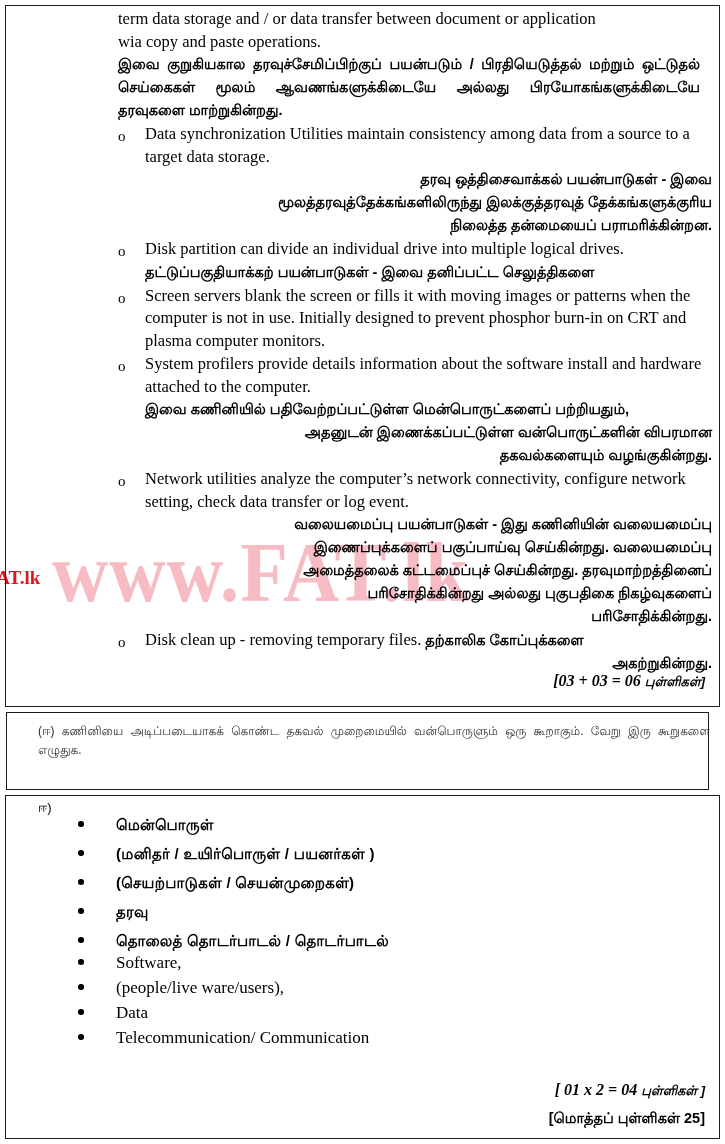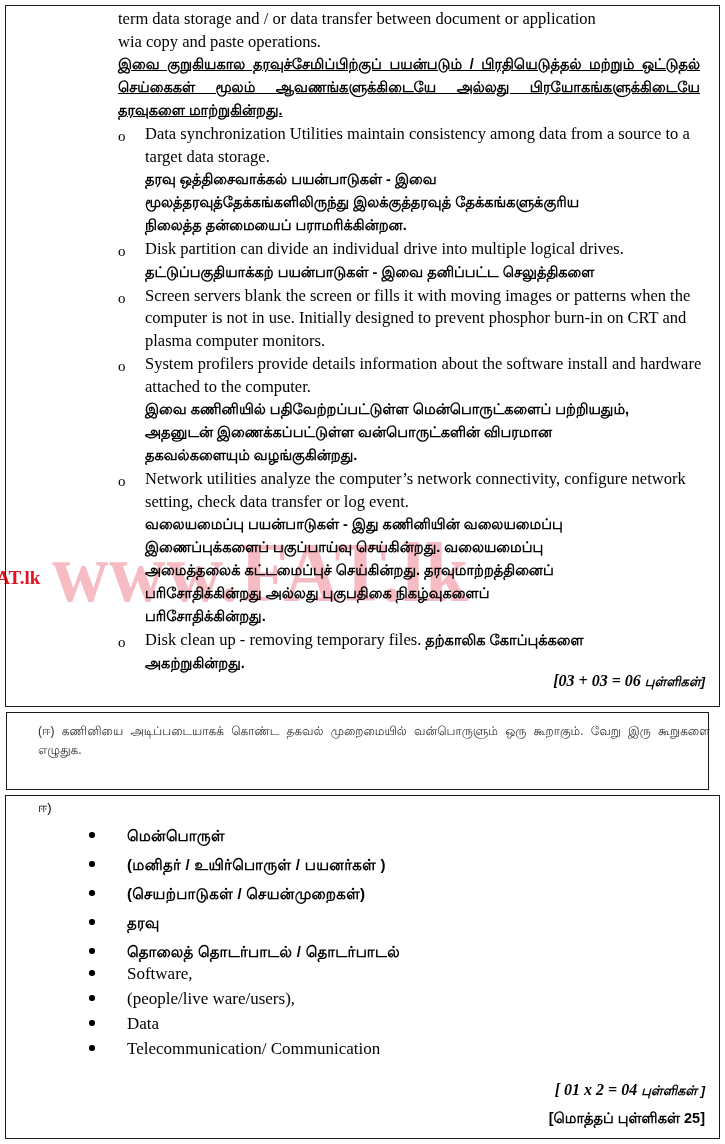--- a/index.html
+++ b/index.html
@@ -87,21 +87,20 @@
   .para-lead .en-line,
   .para-lead .ta-block { display: block; }
   .para-lead {
     margin: 0 12px 0 0;
   }
   .en-line { display: block; }
   .ta-block {
     display: block;
     text-align: justify;
     text-align-last: left;
-    text-decoration: underline;
   }
 
   .bullets {
     list-style: none;
     margin: 0;
     padding: 0;
   }
   .bullet-item {
     position: relative;
     padding-left: 27px;
@@ -109,21 +108,21 @@
   }
   .bullet-item > .marker {
     position: absolute;
     left: 0;
     top: 2px;
     font-family: "Liberation Serif", "DejaVu Serif", serif;
     font-size: 15px;
     line-height: 22px;
   }
   .bullet-item .en { display: block; }
-  .bullet-item .ta { display: block; }
+  .bullet-item .ta { display: block; text-align: right; }
 
   .ta-just {
     text-align: justify;
     text-align-last: left;
   }
 
   .marks-line {
     font-family: "Liberation Serif", "DejaVu Serif", serif;
     font-style: italic;
     font-weight: bold;
@@ -164,21 +163,21 @@
   #answer-marker {
     position: absolute;
     left: 38px;
     top: 800px;
     font-family: "Liberation Sans", "DejaVu Sans", sans-serif;
     font-size: 13px;
   }
   #ta-list, #en-list {
     position: absolute;
     list-style: none;
-    margin: 11px;
+    margin: 0;
     padding: 0;
   }
   #ta-list { left: 78px; top: 810px; width: 560px; }
   #en-list { left: 78px; top: 950px; width: 560px; }
 
   .dot-item {
     position: relative;
     padding-left: 38px;
   }
   .dot-item .dot {

